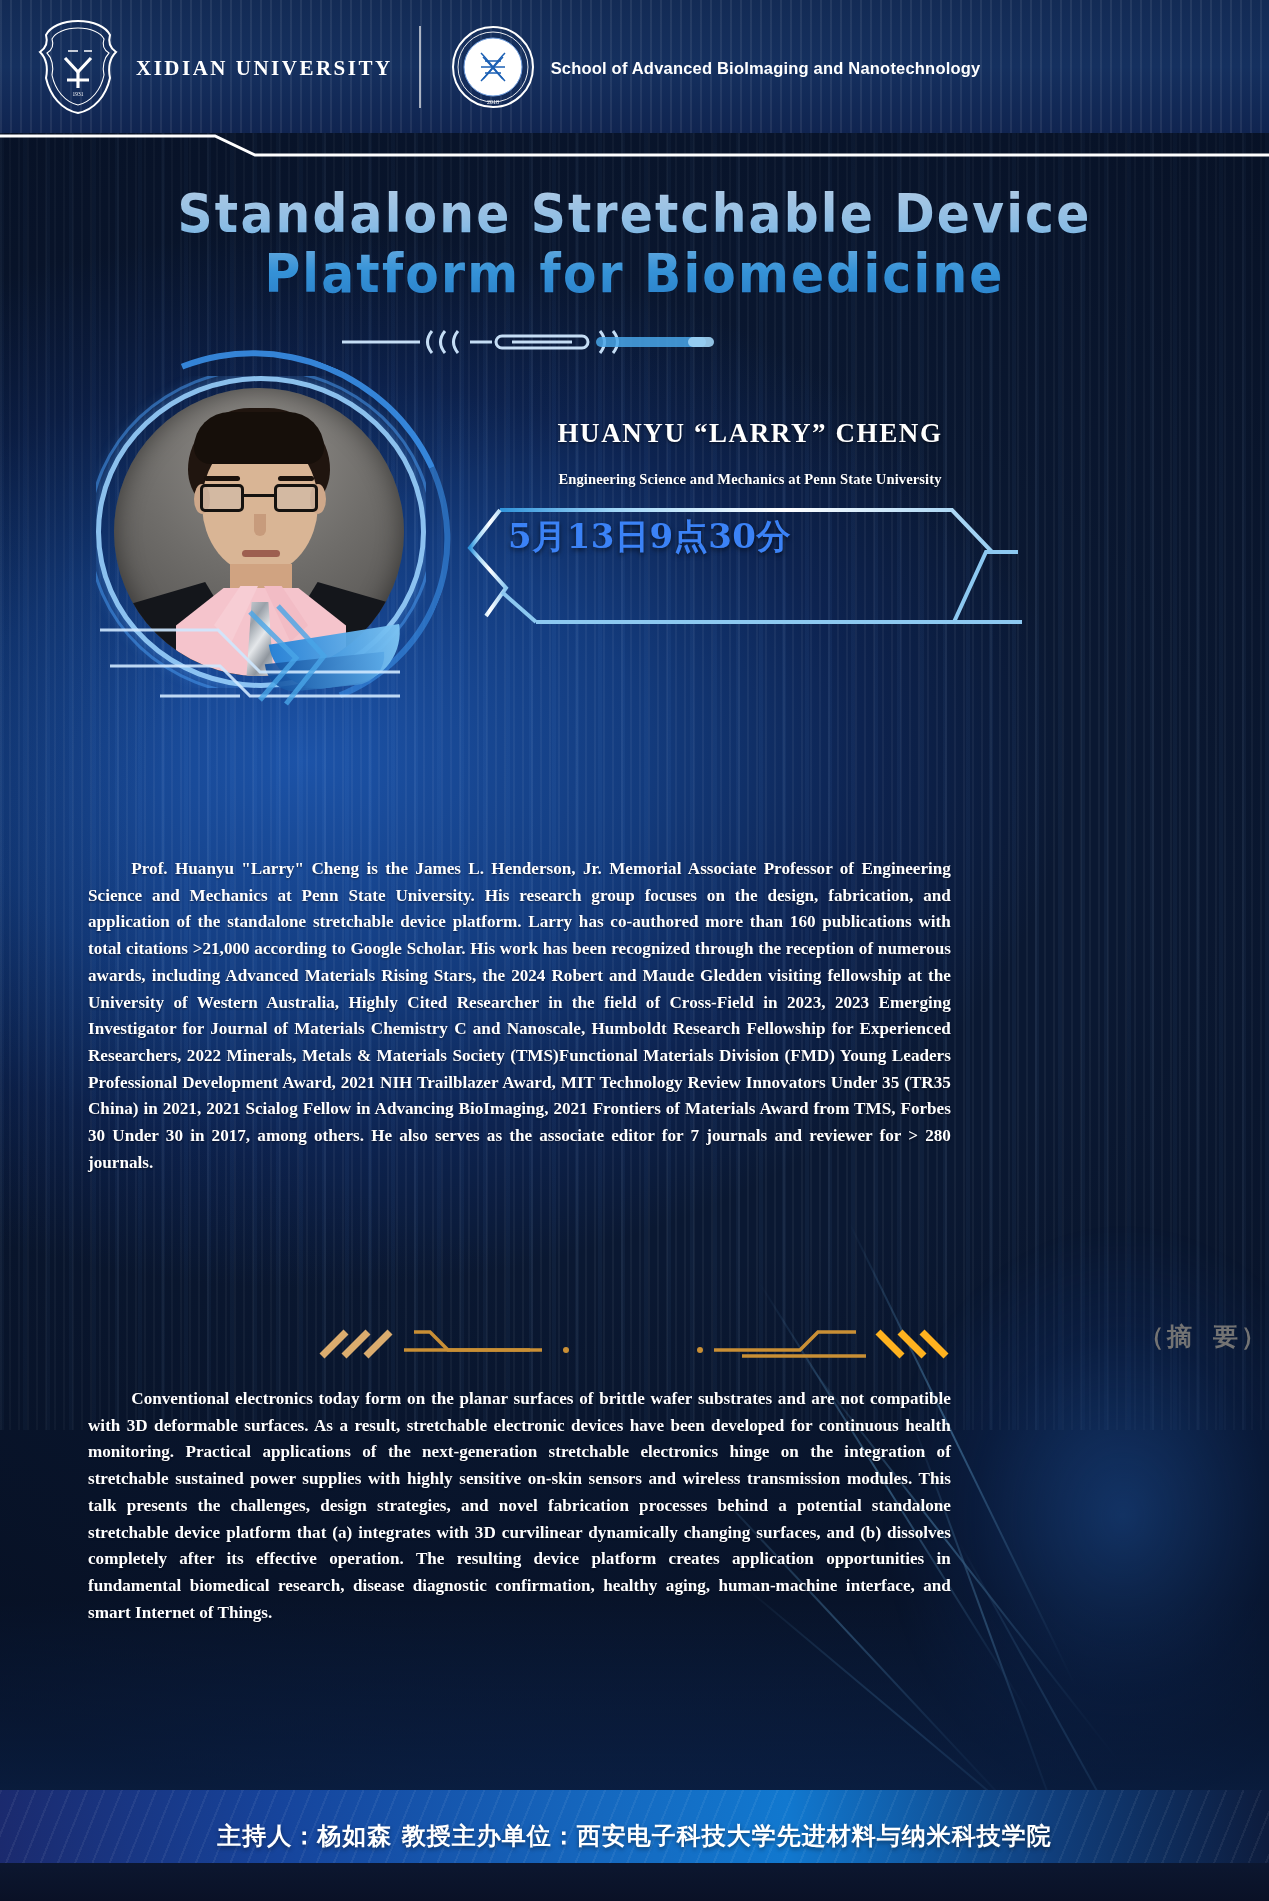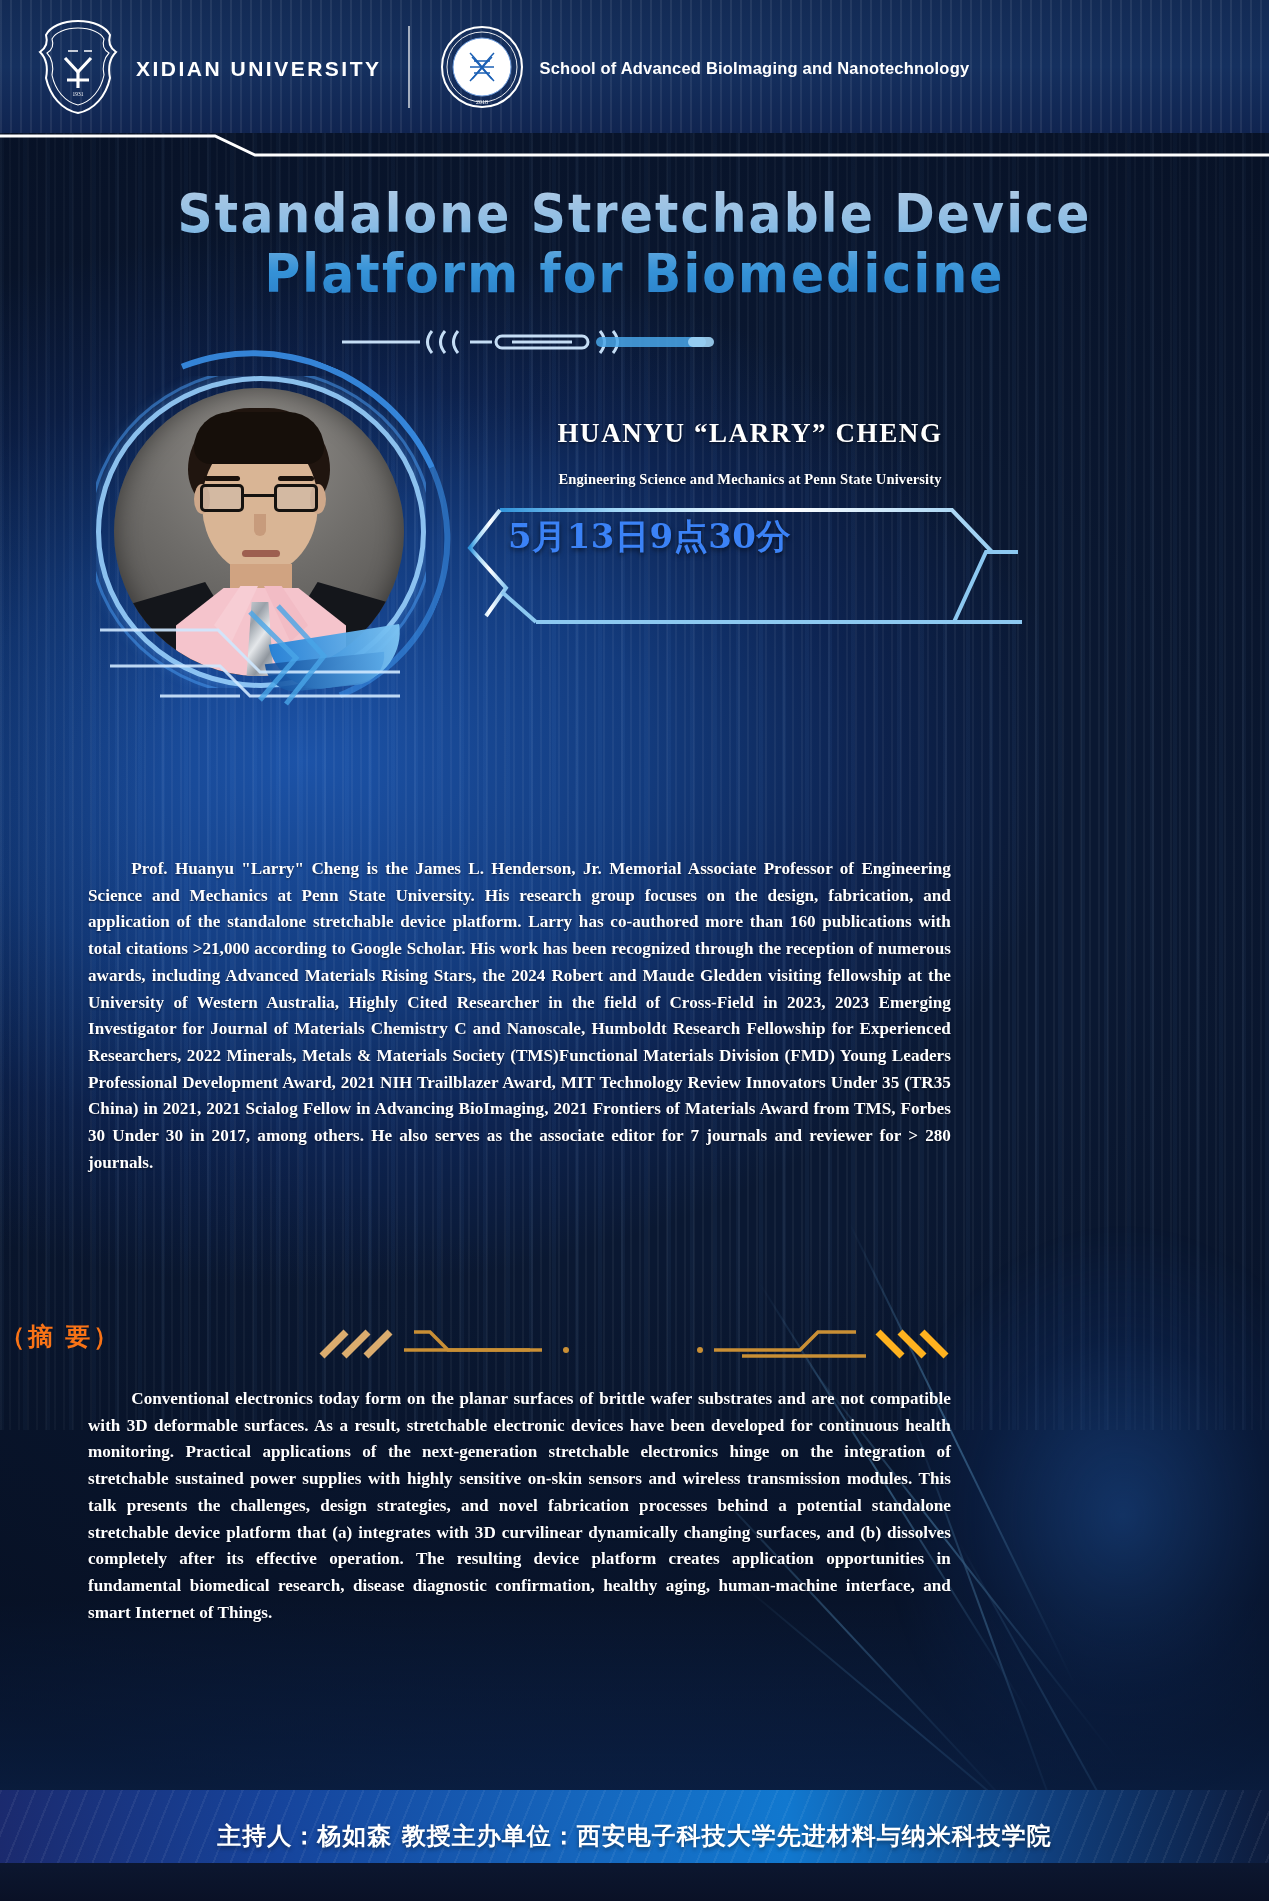--- a/index.html
+++ b/index.html
@@ -86,21 +86,21 @@
     width:88px;height:98px;flex:none;position:relative;
   }
   .crest svg{display:block}
   .xidian-zh{
     font-family:"Liberation Serif", serif;
     font-style:italic; font-weight:700;
     color:#fff; font-size:40px; letter-spacing:2px;
     line-height:1.02; white-space:nowrap;
   }
   .xidian-en{
-    font-family:Liberation Sans, sans-serif;
+    font-family:Liberation Serif, serif;
     color:#fff; font-size:21px; font-weight:700;
     letter-spacing:2.5px; white-space:nowrap; margin-top:4px;
   }
   .hdivider{
     width:2px;height:82px;background:rgba(255,255,255,.62);
     margin:0 30px 0 26px;flex:none;
   }
   .seal{width:84px;height:84px;flex:none;}
   .school-zh{
     color:#fff;font-size:39px;font-weight:700;letter-spacing:3px;
@@ -243,23 +243,23 @@
     transform:scaleX(.985);
     transform-origin:left top;
   }
   .bio{ top:855px; }
   .bio .ind, .abstract .ind{ display:inline-block; width:44px; }
   .abstract{ top:1385px; }
 
   
   .abs-div{position:absolute;left:0;right:0;top:1316px;height:44px;}
   .abs-label{
-    position:absolute;left:0;right:0;top:1320px;text-align:left;
-    font-family:Liberation Serif, serif;
-    font-weight:700;font-size:25px;color:#f97316;letter-spacing:3px;
+    position:absolute;left:0;right:0;top:1320px;text-align:right;
+    font-family:Liberation Mono, monospace;
+    font-weight:700;font-size:25px;color:#737373;letter-spacing:3px;
   }
 
   
   .footer{
     position:absolute;left:0;bottom:0;width:100%;height:111px;
     overflow:hidden;
   }
   .footer-bg{
     position:absolute;inset:0;
     background:linear-gradient(90deg,#1b2a6e 0%,#16449c 22%,#1569c0 48%,#1178cf 62%,#10407f 82%,#0d1c3d 100%);

